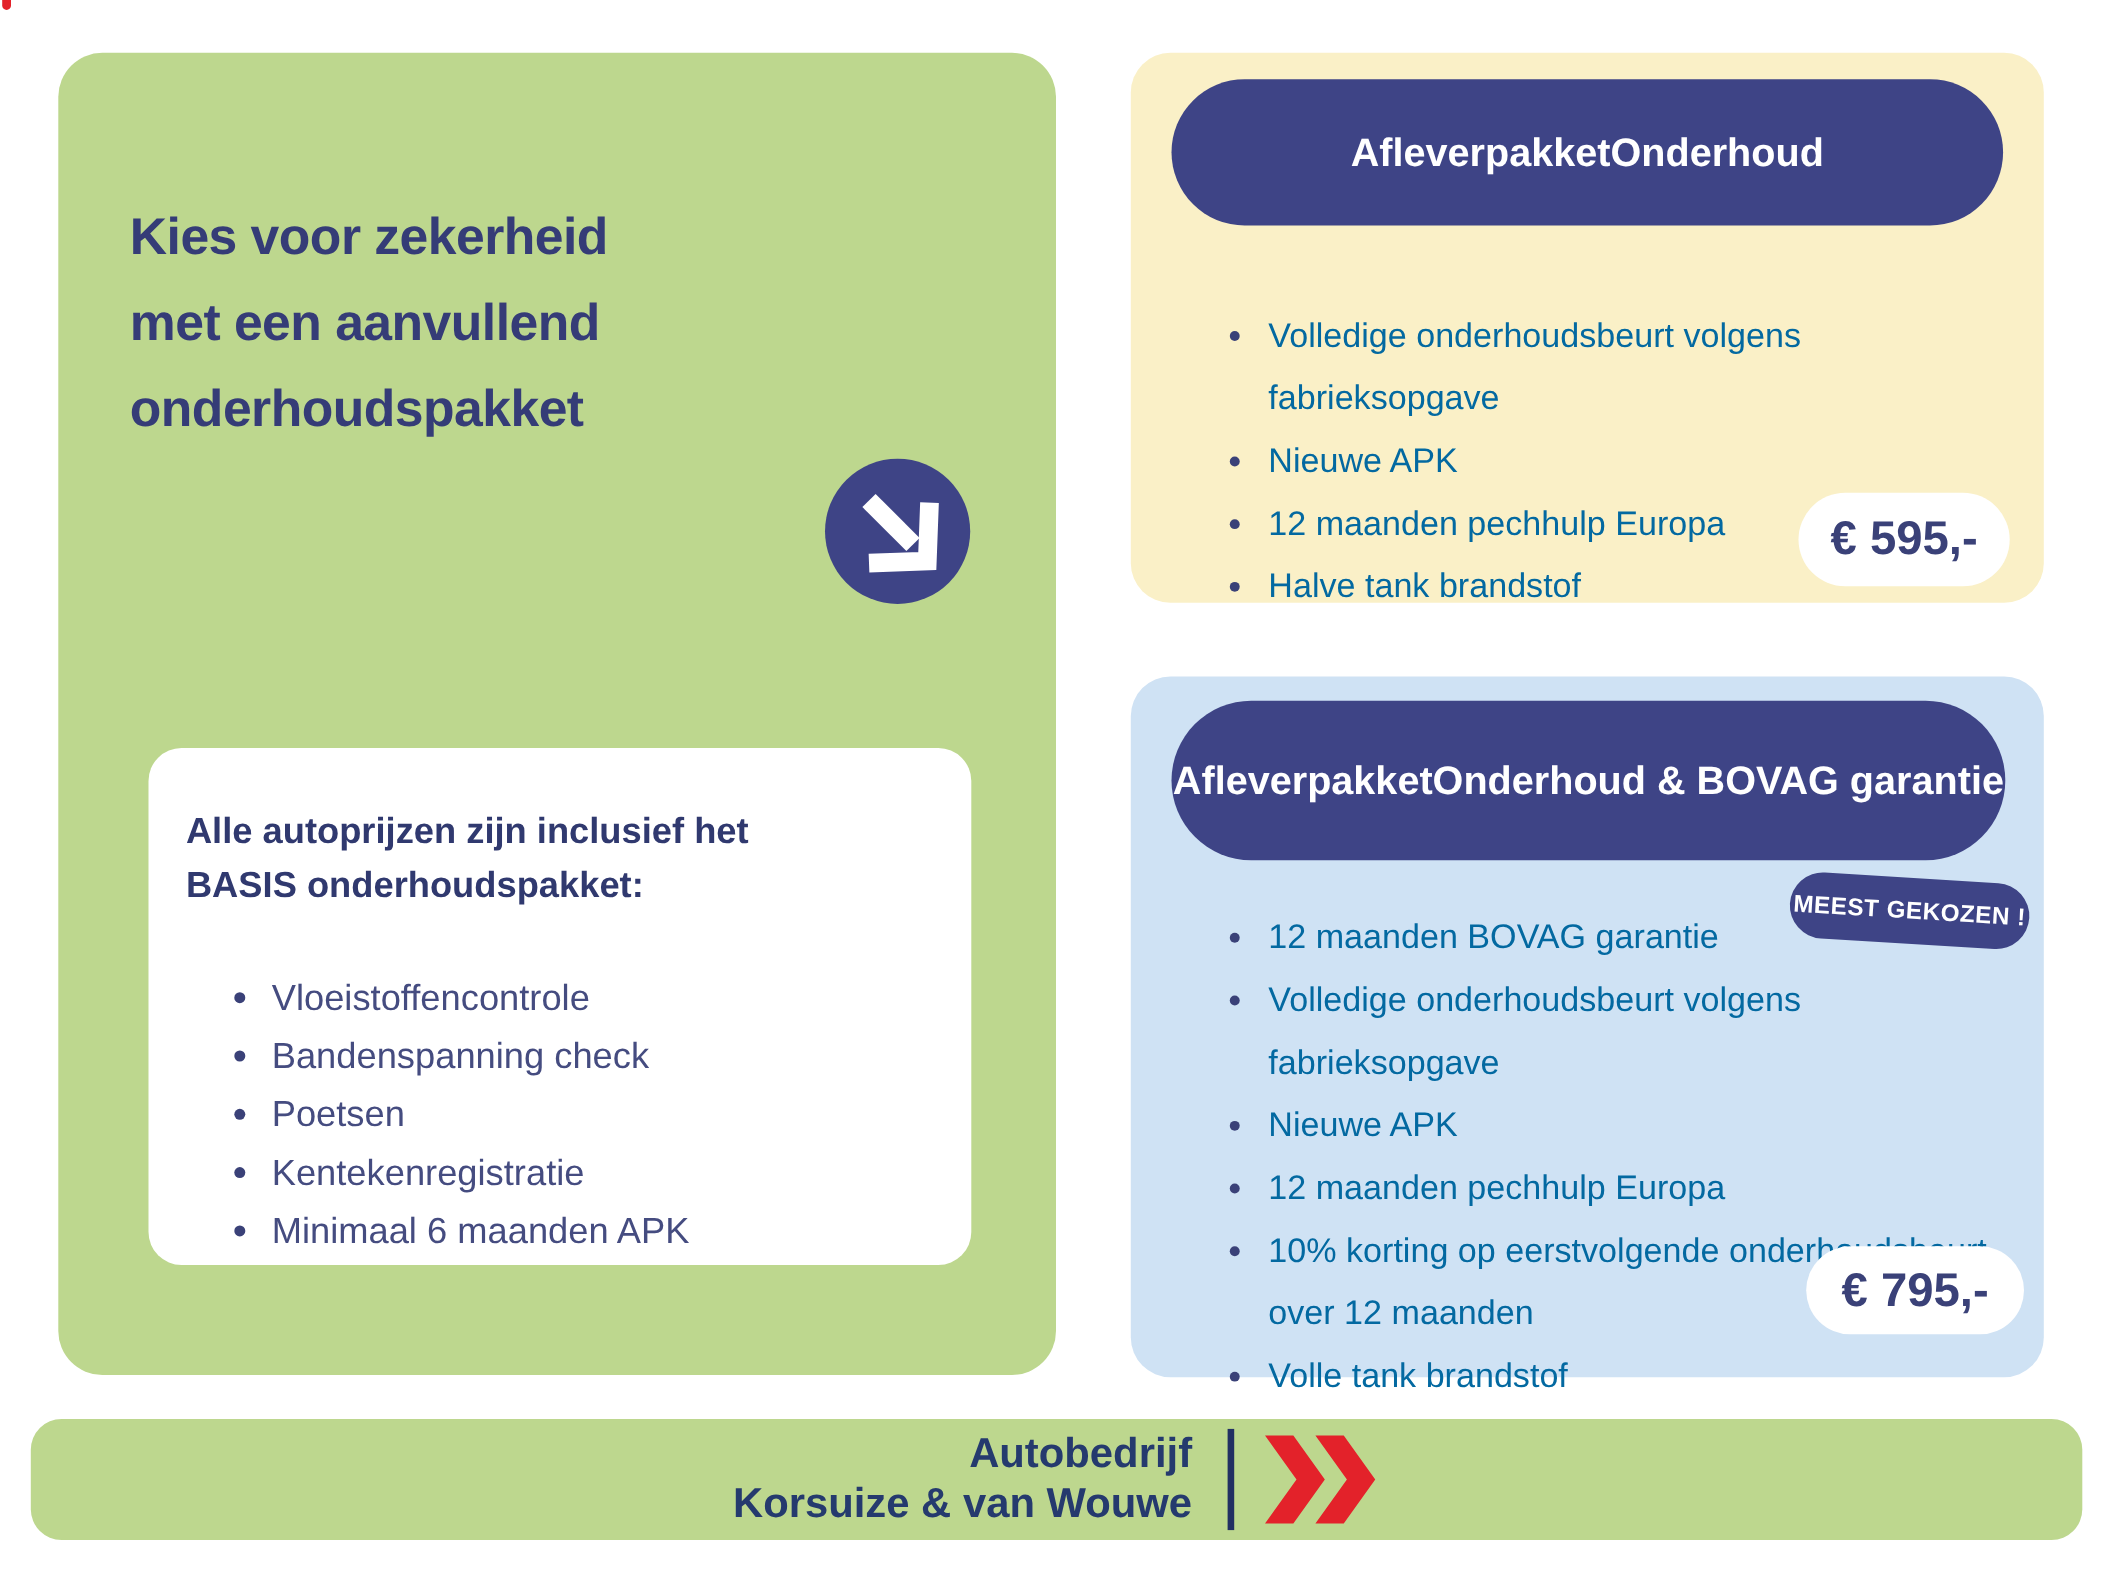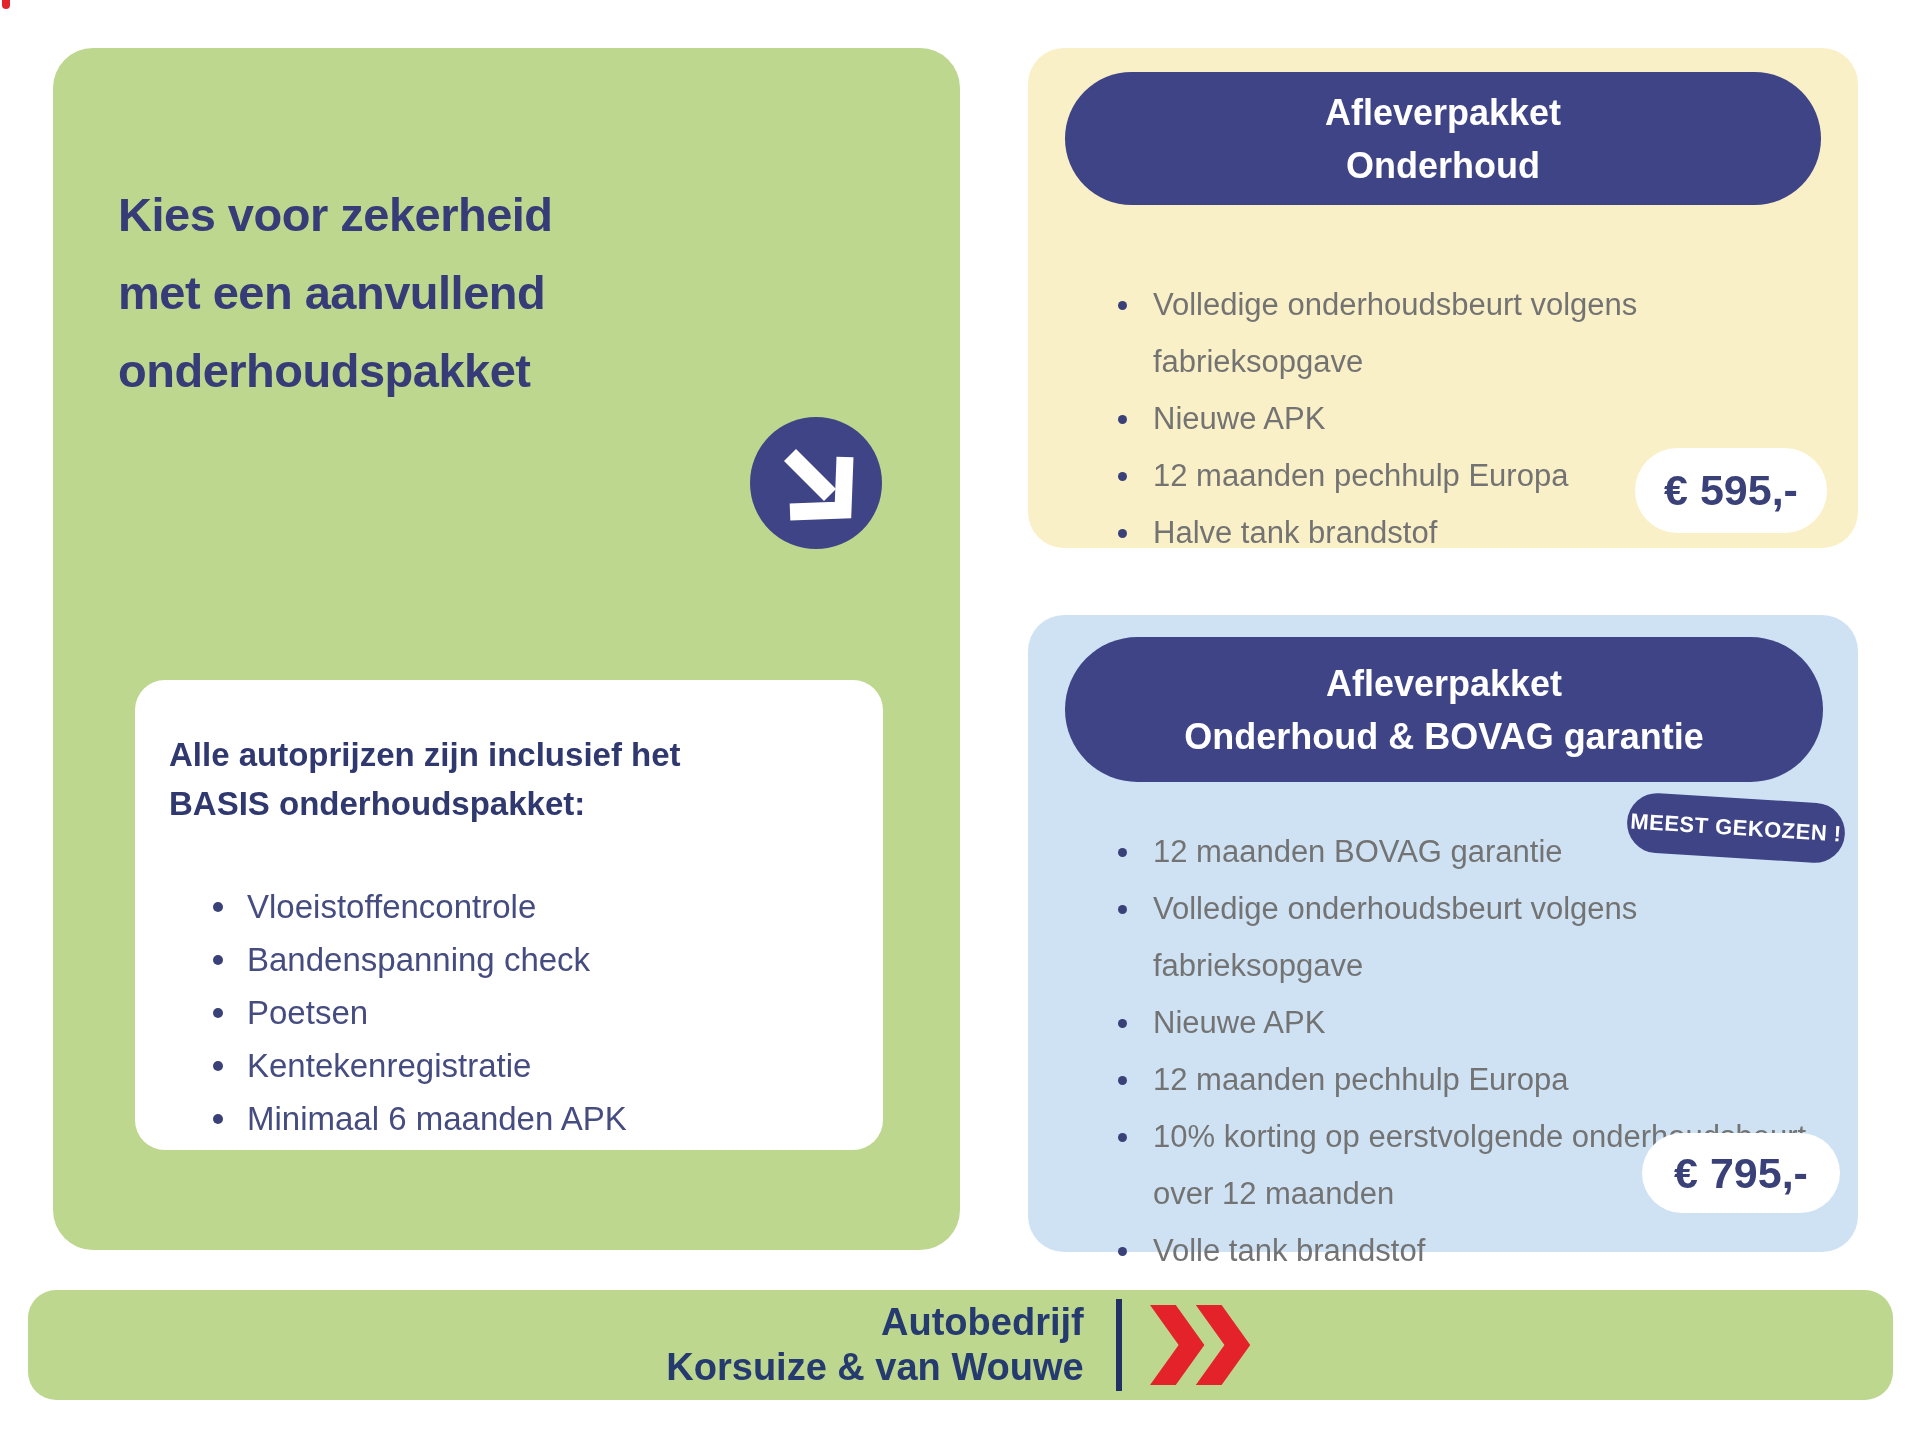--- a/index.html
+++ b/index.html
@@ -28,28 +28,28 @@
   .basis-title{font-size:33px;font-weight:bold;line-height:49px;color:#30396f;}
   .basis-list{list-style:none;margin-top:52px;padding-left:44px;}
   .basis-list li{display:flex;align-items:flex-start;line-height:53px;font-size:33px;color:#454c80;}
   .basis-list .dot{flex:0 0 auto;width:10px;height:10px;border-radius:50%;background:#3a4178;margin:22px 24px 0 0;}
 
   
   .pkg-card{position:absolute;left:1028px;width:830px;border-radius:36px;}
   .pkg-card.cream{top:48px;height:500px;background:var(--c-cream);}
   .pkg-card.blue{top:615px;height:637px;background:var(--c-light_blue);}
 
-  .title-pill{position:absolute;left:37px;background:var(--c-navy);border-radius:80px;display:flex;flex-direction:column;justify-content:center;align-items:center;color:var(--c-white);font-weight:bold;font-size:36px;line-height:53px;}
+  .title-pill{position:absolute;left:37px;background:var(--c-navy);border-radius:80px;display:flex;justify-content:center;align-items:center;color:var(--c-white);font-weight:bold;font-size:36px;line-height:53px;}
   .pkg-card.cream .title-pill{top:24px;width:756px;height:133px;}
   .pkg-card.blue  .title-pill{top:22px;width:758px;height:145px;}
 
   .pkg-list{list-style:none;position:absolute;left:90px;right:40px;}
   .pkg-card.cream .pkg-list{top:228px;}
   .pkg-card.blue  .pkg-list{top:208px;}
-  .pkg-list li{display:flex;align-items:flex-start;line-height:57px;font-size:31px;color:#737373;}
+  .pkg-list li{display:flex;align-items:flex-start;line-height:57px;font-size:31px;color:#0369a1;}
   .pkg-list .dot{flex:0 0 auto;width:9px;height:9px;border-radius:50%;background:#3a4178;margin:25px 26px 0 0;}
   .pkg-list .txt{white-space:pre-line;}
 
   .price-pill{position:absolute;background:var(--c-white);border-radius:46px;display:flex;align-items:center;justify-content:center;font-weight:bold;font-size:43px;color:#3a4178;}
   .pkg-card.cream .price-pill{left:607px;top:400px;width:192px;height:85px;}
   .pkg-card.blue  .price-pill{left:614px;top:518px;width:198px;height:80px;}
 
   .most-chosen-badge{position:absolute;left:599px;top:183px;width:218px;height:60px;background:var(--c-navy);border-radius:30px;transform:rotate(3.5deg);display:flex;align-items:center;justify-content:center;color:var(--c-white);font-weight:bold;font-size:22px;letter-spacing:0.5px;white-space:nowrap;}
 
   

